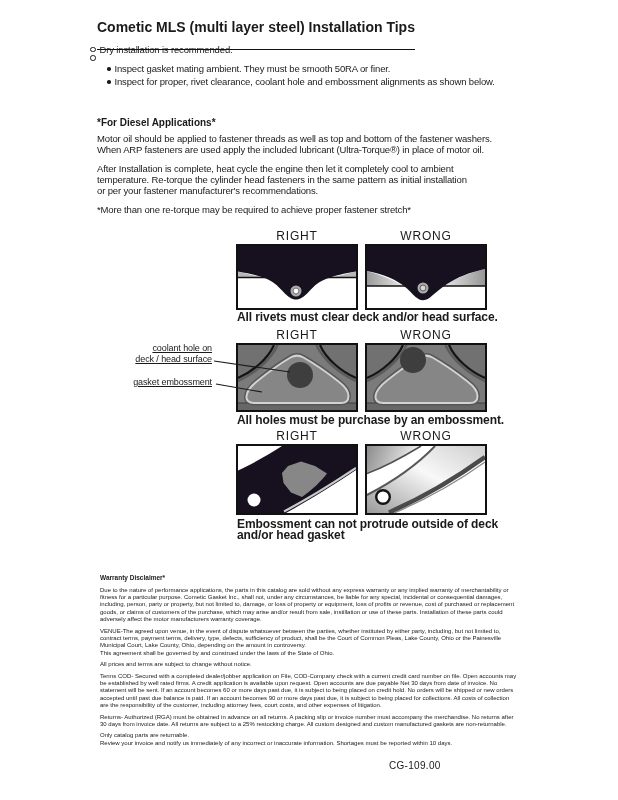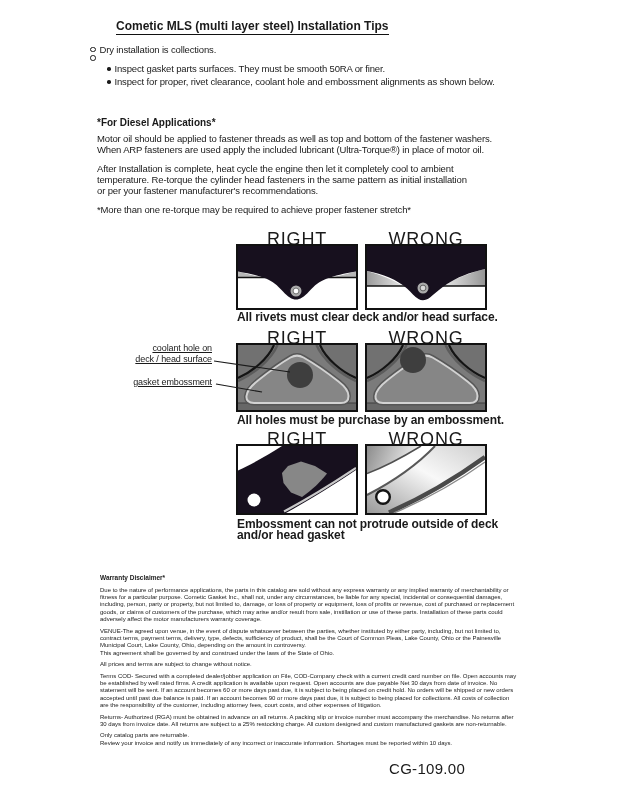--- a/index.html
+++ b/index.html
@@ -3,61 +3,61 @@
 <meta charset="utf-8">
 <style>
   html,body{margin:0;padding:0;background:#e8e8e8;}
   .page{
     position:relative;width:618px;height:800px;background:#ffffff;
     font-family:"Liberation Sans","DejaVu Sans",sans-serif;color:#1a1a1a;
     overflow:hidden;margin:0 auto;
   }
   .abs{position:absolute;}
   .title{
-    left:97px;top:19px;font-size:12px;font-weight:bold;letter-spacing:0;
-    border-bottom:1.5px solid #111;padding-bottom:1px;white-space:nowrap;margin-left:19px;
+    left:97px;top:19px;font-size:14px;font-weight:bold;letter-spacing:0;
+    border-bottom:1.5px solid #111;padding-bottom:14px;white-space:nowrap;
   }
   .bullets{left:90px;top:43px;font-size:9.5px;letter-spacing:-0.15px;line-height:13px;white-space:nowrap;}
   .b-row{display:flex;align-items:baseline;}
   .b-row.sub{margin-left:17px;}
   .dot-o{display:inline-block;width:3.5px;height:3.5px;border:1px solid #1a1a1a;border-radius:50%;margin-right:4px;flex:none;transform:translateY(-1px);}
   .dot-f{display:inline-block;width:3.5px;height:3.5px;background:#1a1a1a;border-radius:50%;margin-right:4px;flex:none;transform:translateY(-1px);}
   .diesel-h{left:97px;top:117px;font-size:10px;font-weight:bold;}
   .para{left:97px;font-size:9.5px;letter-spacing:-0.15px;line-height:11px;white-space:pre-line;}
-  .fig-label{font-size:18px;letter-spacing:0.8px;text-align:center;width:122px;}
+  .fig-label{font-size:12px;letter-spacing:0.8px;text-align:center;width:122px;}
   .fig-box{border:2px solid #111;background:#fff;line-height:0;}
   .caption{left:237px;font-size:12px;font-weight:bold;letter-spacing:-0.1px;line-height:11px;white-space:pre-line;}
   .annot{font-size:9px;letter-spacing:-0.1px;line-height:10.5px;text-align:right;width:115px;left:97px;white-space:pre-line;text-decoration:underline;}
   .leader{left:0;top:0;width:618px;height:800px;pointer-events:none;z-index:5;}
   .disclaimer{
     left:100px;top:574px;width:836px;transform:scale(0.5);transform-origin:top left;
     font-size:12px;line-height:14.8px;letter-spacing:0;
   }
   .disclaimer .d-head{font-size:13px;font-weight:bold;margin:0 0 9px 0;}
   .disclaimer .d-para{margin:0 0 8px 0;white-space:pre-line;}
-  .doc-code{left:389px;top:760px;font-size:15px;letter-spacing:0.3px;}
+  .doc-code{left:389px;top:760px;font-size:10px;letter-spacing:0.3px;}
 </style>
 </head>
 <body>
 
 <div class="page">
 
   <div class="abs title">Cometic MLS (multi layer steel) Installation Tips</div>
 
   <div class="abs bullets">
     <div class="b-row">
         <span class="dot-o"></span>
-        <span>Dry installation is collections.</span>
+        <span>Dry installation is recommended.</span>
       </div>
     <div class="b-row">
         <span class="dot-o"></span>
       </div>
     <div class="b-row sub">
         <span class="dot-f"></span>
-        <span>Inspect gasket parts surfaces.  They must be smooth 50RA or finer.</span>
+        <span>Inspect gasket mating ambient.  They must be smooth 50RA or finer.</span>
       </div>
     <div class="b-row sub">
         <span class="dot-f"></span>
         <span>Inspect for proper, rivet clearance, coolant hole and embossment alignments as shown below.</span>
       </div>
   </div>
 
   <div class="abs diesel-h">*For Diesel Applications*</div>
   <div class="abs para" style="top:163px;">After Installation is complete, heat cycle the engine then let it completely cool to ambient
 temperature. Re-torque the cylinder head fasteners in the same pattern as initial installation

